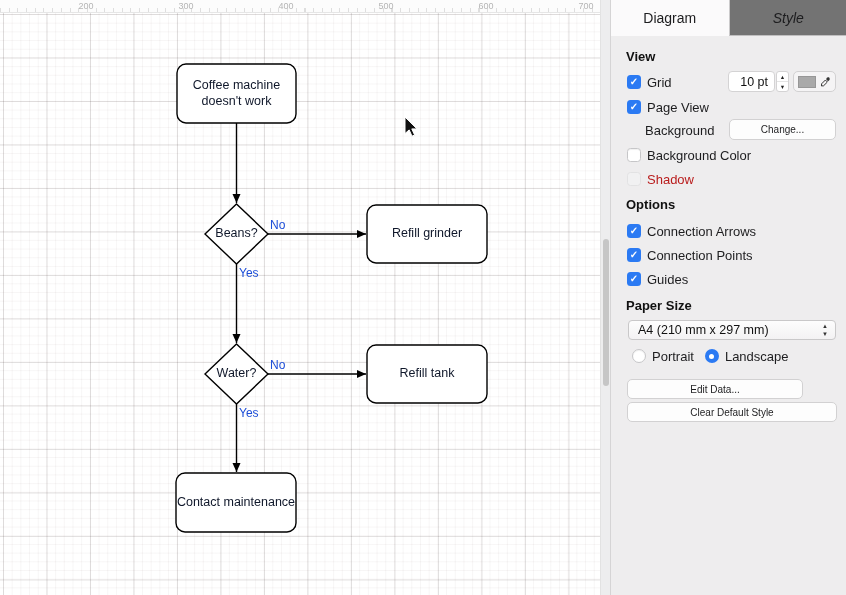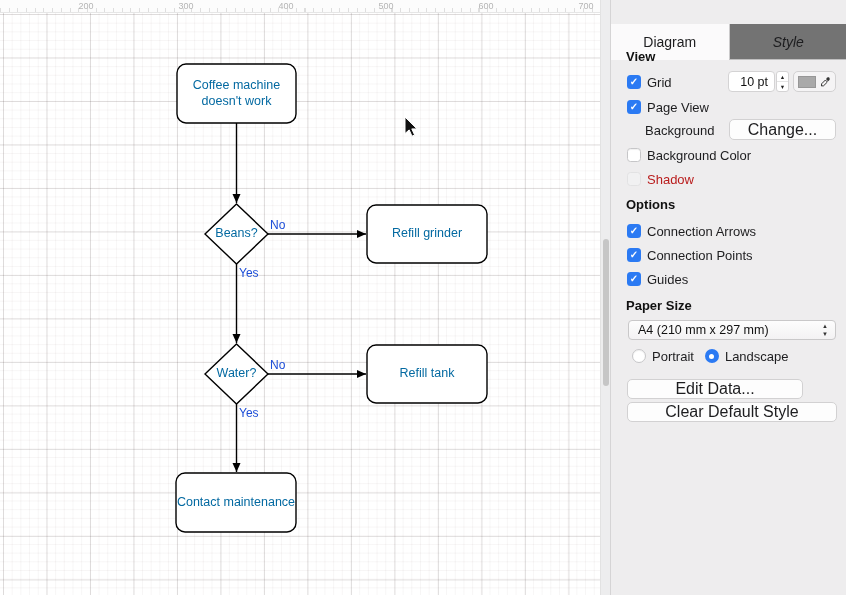--- a/index.html
+++ b/index.html
@@ -19,33 +19,33 @@
     background-color:#fff;
     background-image:
       linear-gradient(to right, rgba(90,80,80,0.16) 1px, transparent 1px),
       linear-gradient(to bottom, rgba(90,80,80,0.16) 1px, transparent 1px),
       linear-gradient(to right, rgba(120,100,100,0.06) 1px, transparent 1px),
       linear-gradient(to bottom, rgba(120,100,100,0.06) 1px, transparent 1px);
     background-size:43.5px 43.5px,43.5px 43.5px,8.7px 8.7px,8.7px 8.7px;
     background-position:3px 1px; }
   .flow-svg { position:absolute; left:0; top:0; width:600px; height:595px; z-index:6; }
   .node-label { position:absolute; display:flex; align-items:center; justify-content:center;
-    text-align:center; font-size:12.5px; color:#0369a1; line-height:1.25; z-index:7; cursor:default; }
+    text-align:center; font-size:12.5px; color:#0f172a; line-height:1.25; z-index:7; cursor:default; }
   .edge-label { position:absolute; font-size:12px; color:#1d4ed8; z-index:7; }
 
   
   .scroll-gutter { position:absolute; left:600px; top:0; width:10px; height:595px;
     background:#ededee; border-left:1px solid #e2e2e2; z-index:8; }
   .scroll-thumb { position:absolute; left:2px; top:239px; width:6px; height:147px;
     border-radius:3px; background:#c6c6c6; }
 
   
   .panel { position:absolute; left:610px; top:0; width:236px; height:595px;
     background:#eeedee; border-left:1px solid #d5d4d5; z-index:9; color:#1d1d1f; }
-  .tabbar { position:absolute; left:0; top:0; width:236px; height:36px; display:flex;margin-top:24px; }
+  .tabbar { position:absolute; left:0; top:0; width:236px; height:36px; display:flex; }
   .tab { flex:1; display:flex; align-items:center; justify-content:center;
     font-size:14px; color:#1d1d1f; }
   .tab.active { background:#fbfafb; }
   .tab.inactive { background:#737373; border-bottom:1px solid #c0bfc0;
     border-left:1px solid #cbcacb;font-style:italic; }
 
   .sec-header { position:absolute; left:15px; font-size:13px; font-weight:bold; color:#111; }
   .check-row { position:absolute; left:16px; height:22px; display:flex; align-items:center; }
   .check-row .lbl { margin-left:6px; font-size:13px; }
   .check-row .lbl.disabled { color:#b91c1c; }
@@ -67,21 +67,21 @@
     flex-direction:column; overflow:hidden; }
   .stepper span { flex:1; display:flex; align-items:center; justify-content:center;
     font-size:5.5px; color:#222; }
   .stepper span:first-child { border-bottom:1px solid #e4e4e4; }
   .swatch-btn { position:absolute; left:182px; top:71px; width:43px; height:21px;
     background:#f5f4f5; border:1px solid #d2d1d2; border-radius:5px;
     display:flex; align-items:center; padding:0 4px; gap:4px; }
   .swatch { width:20px; height:12px; background:#a9a9a9; border:1px solid #979797; }
 
   .mini-btn { position:absolute; background:#fdfdfd; border:1px solid #d2d1d2;
-    border-radius:5px; font-size:16px; color:#1d1d1f; display:flex; align-items:center;
+    border-radius:5px; font-size:10px; color:#1d1d1f; display:flex; align-items:center;
     justify-content:center; font-family:"Liberation Sans",sans-serif; }
 
   .select { position:absolute; left:17px; top:320px; width:208px; height:20px;
     background:linear-gradient(#fdfdfd,#f3f2f3); border:1px solid #c9c8c9; border-radius:4px;
     display:flex; align-items:center; font-size:12.5px; color:#111; padding-left:9px; }
   .select .arrows { position:absolute; right:7px; top:1px; display:flex; flex-direction:column;
     line-height:8px; font-size:6px; color:#333; }
 
   .radio-row { position:absolute; left:21px; top:346px; height:20px; display:flex;
     align-items:center; font-size:13px; }

